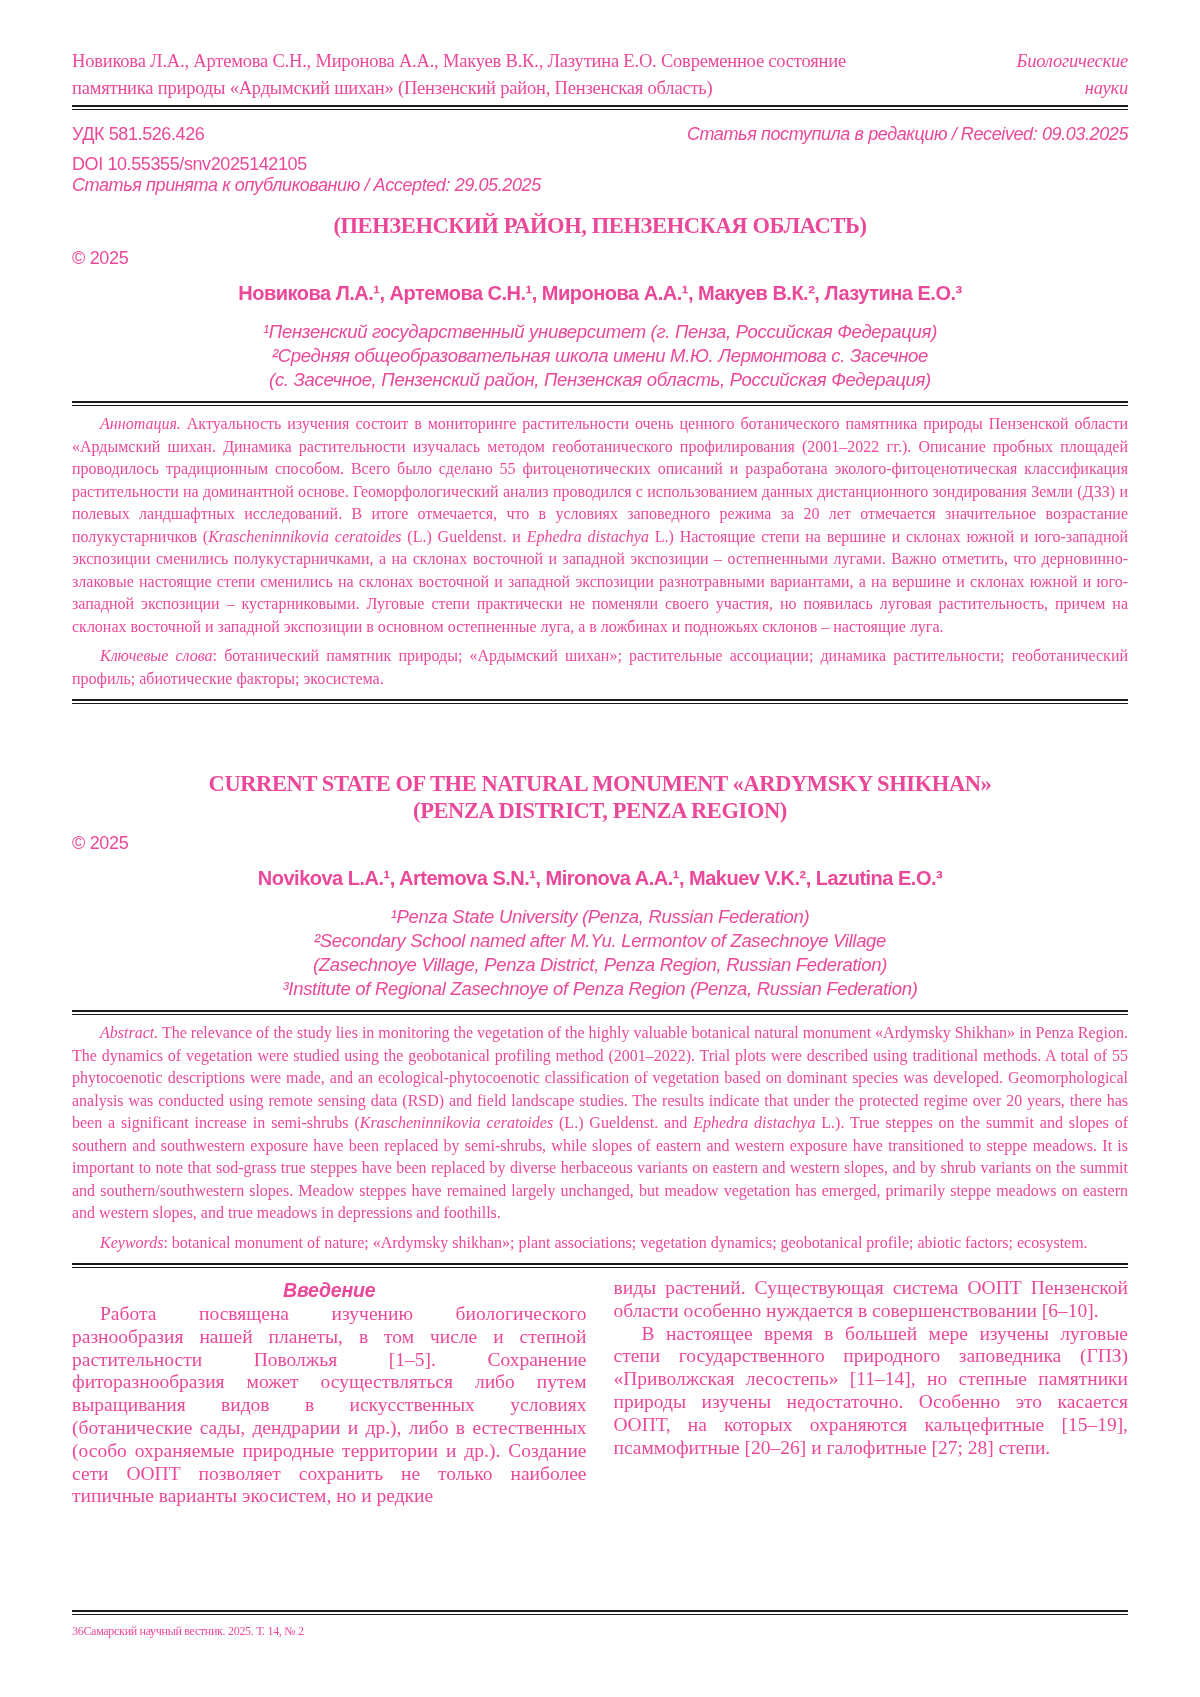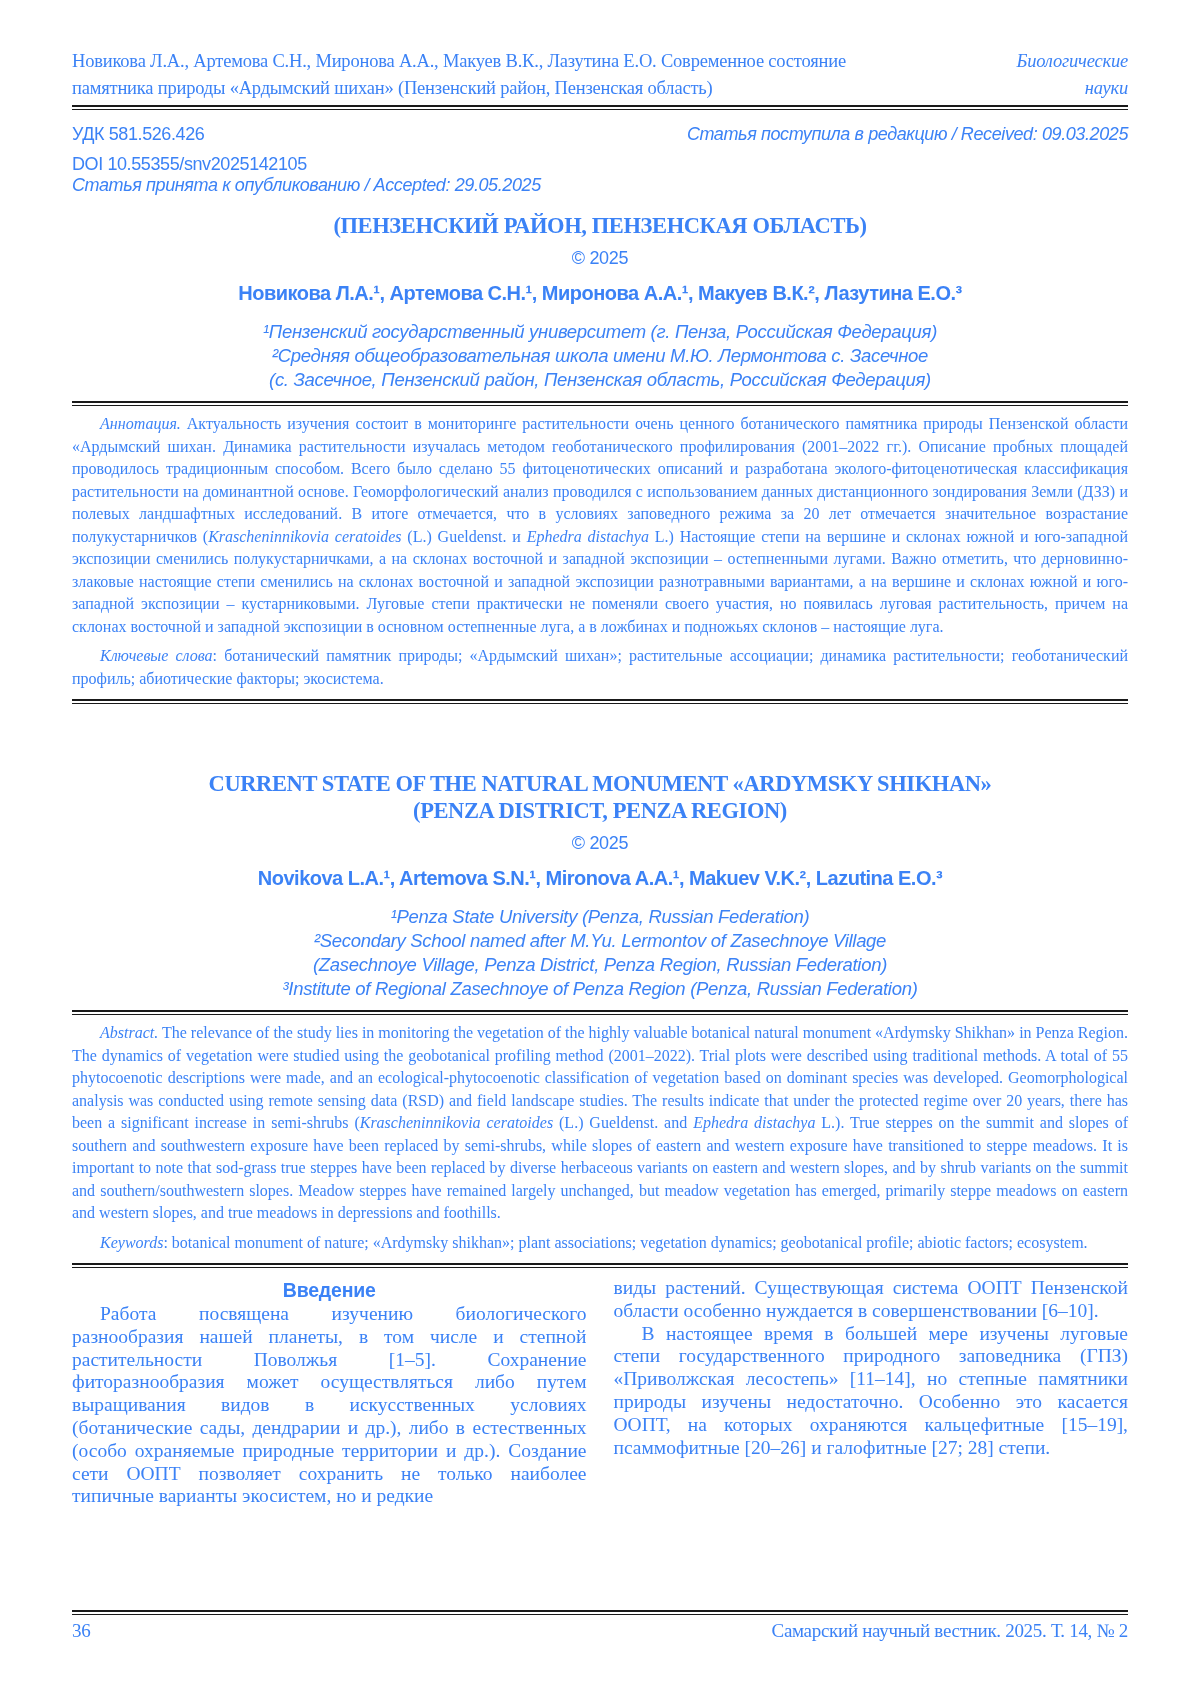--- a/index.html
+++ b/index.html
@@ -1,64 +1,64 @@
 <!DOCTYPE html>
 <html lang="ru"><head>
 <meta charset="utf-8">
 <style>
   html,body { margin:0; padding:0; background:#ffffff; }
   .page {
     position:relative; width:1200px; height:1697px; margin:0 auto;
-    background:#ffffff; color:#3b82f6; overflow:hidden; box-sizing:border-box;
+    background:#ffffff; color:#ec4899; overflow:hidden; box-sizing:border-box;
     padding:48px 72px 0 72px;
     font-family:"Liberation Serif", serif;
   }
   
   .runhead { display:flex; justify-content:space-between; align-items:flex-start;
     font-size:18.5px; line-height:27px; letter-spacing:-0.2px; }
   .runhead-left { width:820px; }
   .runhead-right { text-align:right; font-style:italic; white-space:nowrap; }
   .dbl { height:2px; border-top:2px solid #1a1a1a; border-bottom:1px solid #1a1a1a; }
   .rule-head { margin-top:3px; }
   
   .meta-row { display:flex; justify-content:space-between;
     font-family:"Liberation Sans", sans-serif; font-size:18px; letter-spacing:-0.4px; }
   .meta-row.first { margin-top:14px;gap:48px; }
   .meta-row.second { margin-top:9px;flex-direction:column; }
   .meta-right { font-style:italic; }
   
   .title { margin-top:16px; text-align:center; font-weight:bold;
     font-size:22.5px; line-height:27px; letter-spacing:-0.4px; }
   .copyright { margin-top:9px; font-family:"Liberation Sans", sans-serif;
-    font-size:18px; letter-spacing:-0.3px;text-align:center; }
+    font-size:18px; letter-spacing:-0.3px; }
   .authors { margin-top:13px; text-align:center;
     font-family:"Liberation Sans", sans-serif; font-weight:bold;
     font-size:20px; letter-spacing:-0.5px; }
   .affils { margin-top:15px; text-align:center;
     font-family:"Liberation Sans", sans-serif; font-style:italic;
     font-size:18.5px; line-height:24px; letter-spacing:-0.3px; }
   .rule-section { margin-top:9px; }
   
   .para { margin:7px 0 0 0; text-align:justify; text-indent:28px;
     font-size:16px; line-height:22.5px; hyphens:auto; }
   .it { font-style:italic; }
   .title-en-gap { margin-top:66px; }
   
   .columns { display:flex; gap:27px; margin-top:9px; }
   .col { flex:1; text-align:justify; font-size:19.5px; line-height:22.8px; hyphens:auto; }
   .intro-heading { text-align:center; font-family:"Liberation Sans", sans-serif;
-    font-weight:bold; font-size:19.5px;
+    font-style:italic; font-weight:bold; font-size:19.5px;
     line-height:26px; letter-spacing:-0.2px; }
   .col p { margin:0; text-indent:28px; }
   .col p.noind { text-indent:0; }
   .col p + p { margin-top:0; }
   
   .footer { position:absolute; left:72px; right:72px; top:1610px; }
-  .footer-row { display:flex; justify-content:space-between; margin-top:4px;
-    font-size:19px; letter-spacing:-0.3px; line-height:24px; }
+  .footer-row { display:flex; justify-content:flex-start; margin-top:4px;
+    font-size:12px; letter-spacing:-0.3px; line-height:24px; }
 </style>
 </head>
 <body>
 
 <div class="page">
 
   <div class="runhead">
     <div class="runhead-left">
       <div>Новикова Л.А., Артемова С.Н., Миронова А.А., Макуев В.К., Лазутина Е.О. Современное состояние</div>
       <div>памятника природы «Ардымский шихан» (Пензенский район, Пензенская область)</div>

